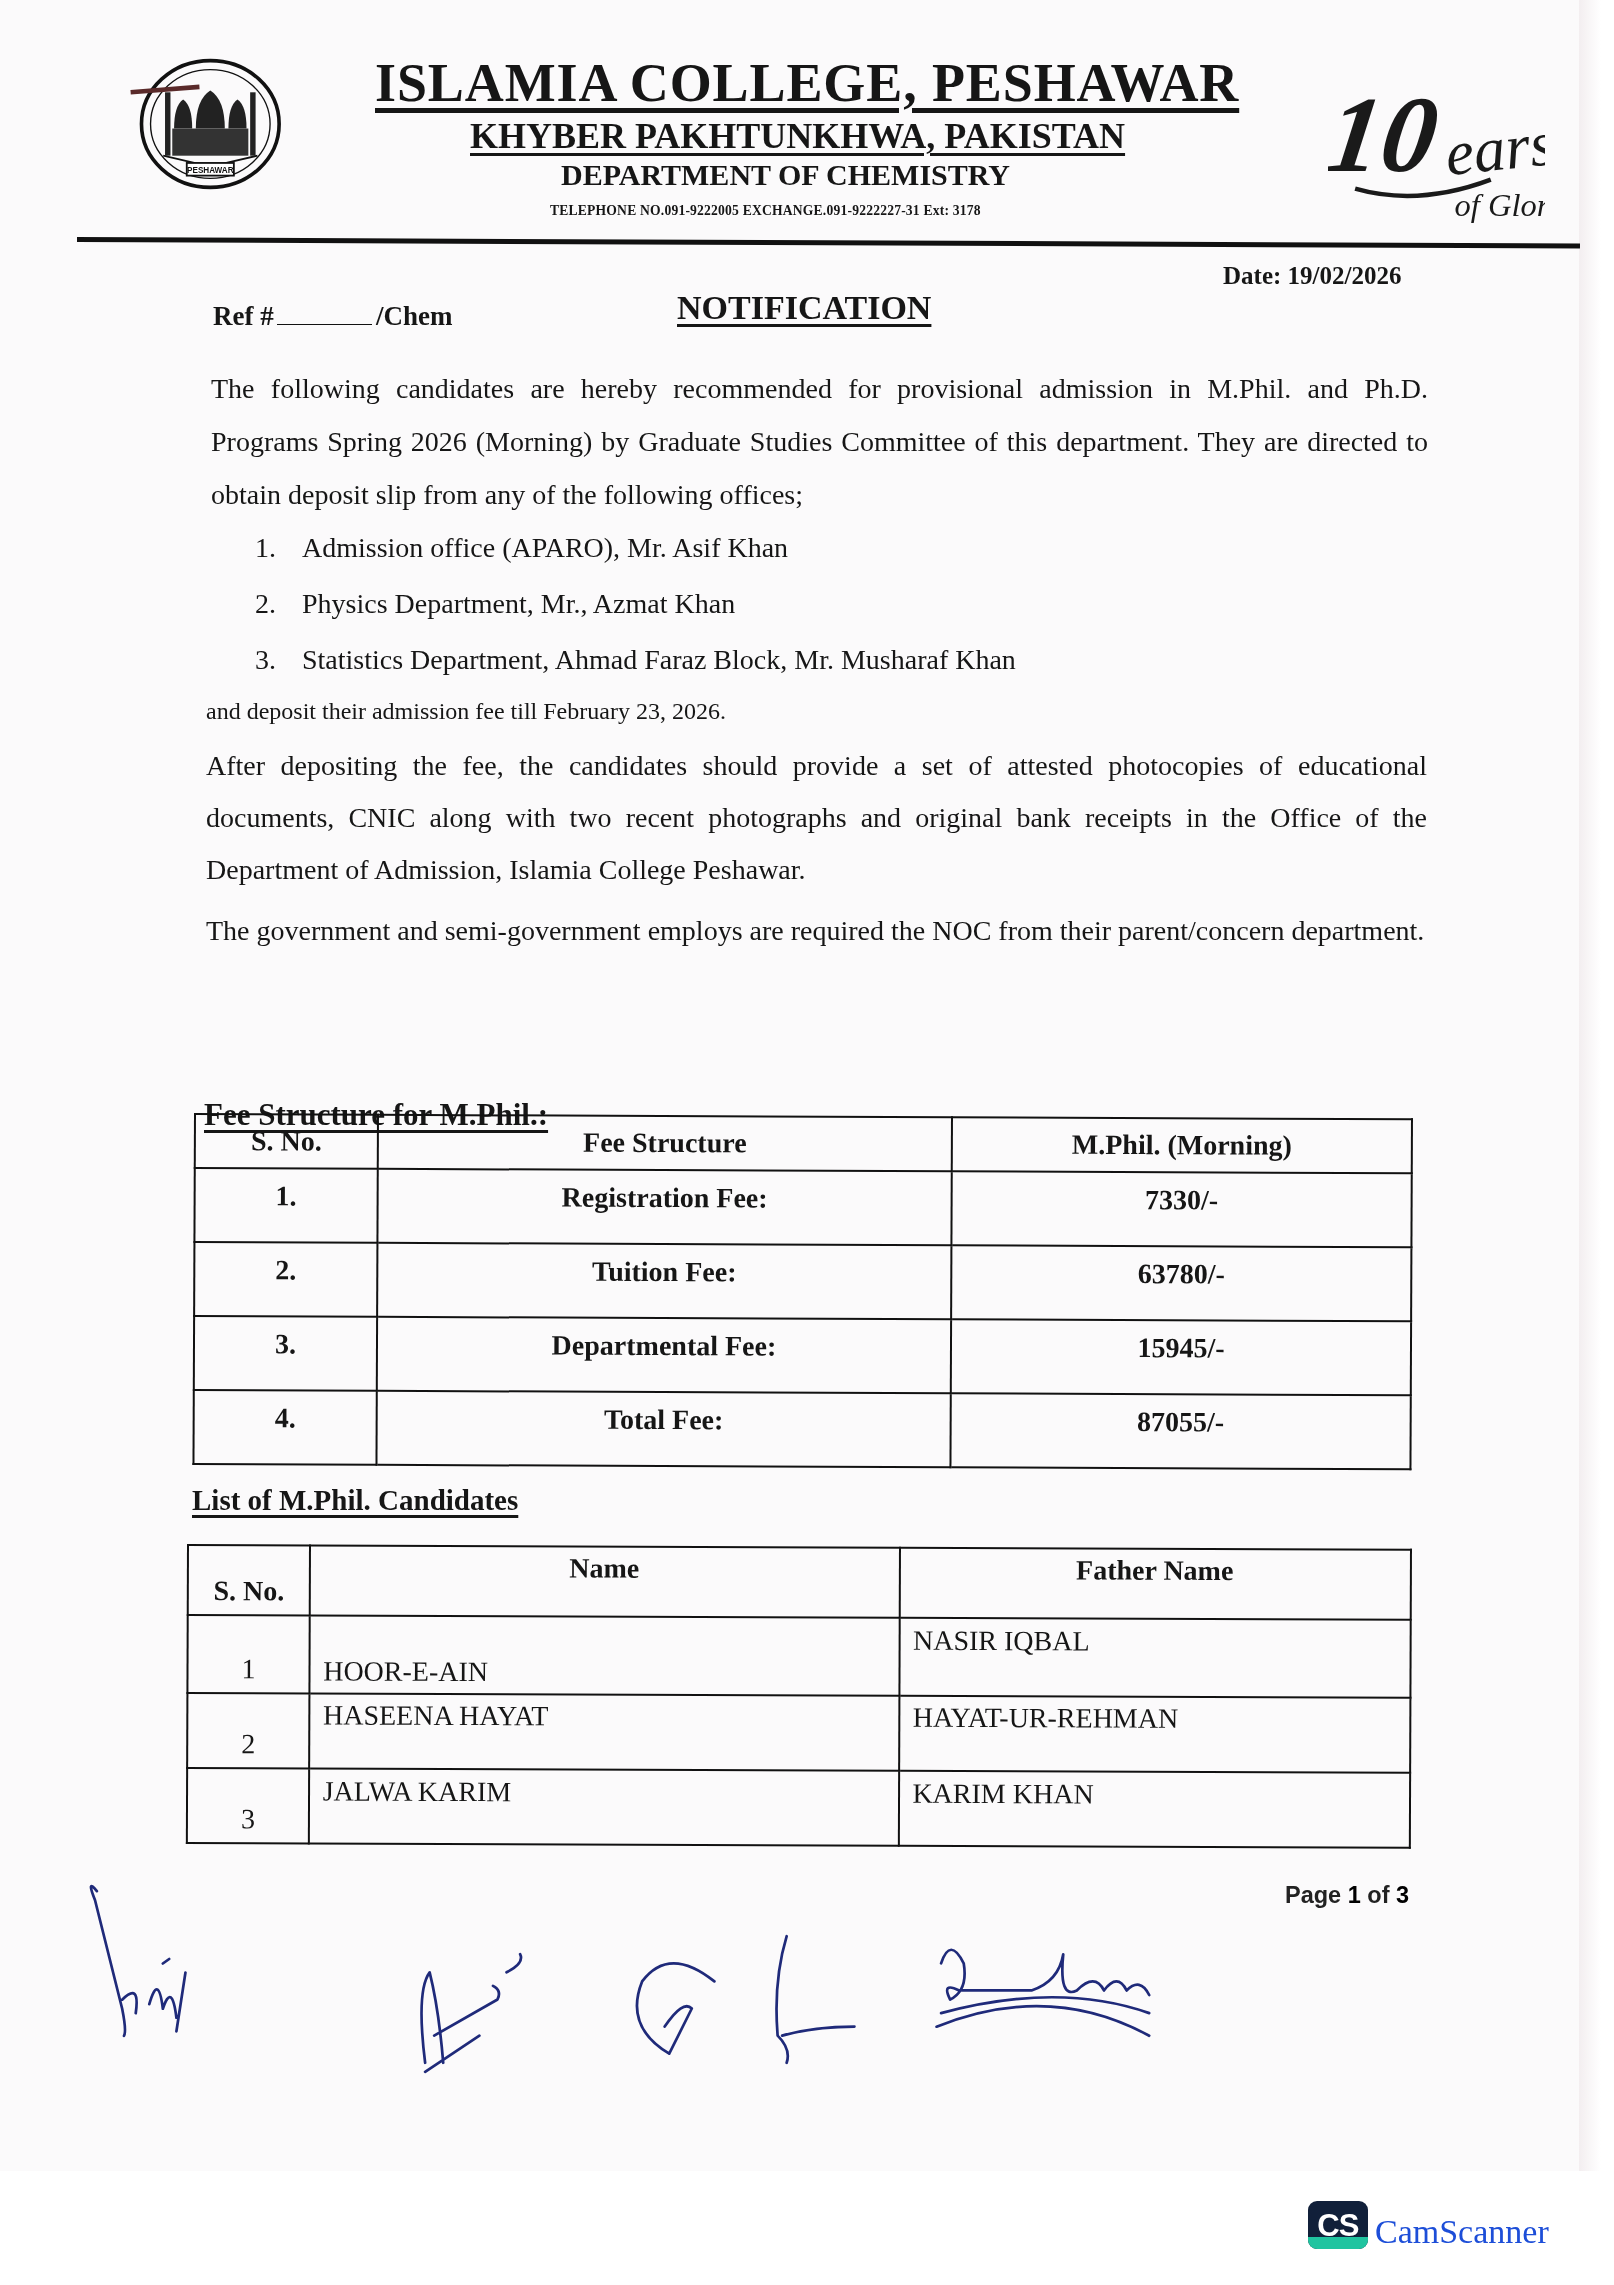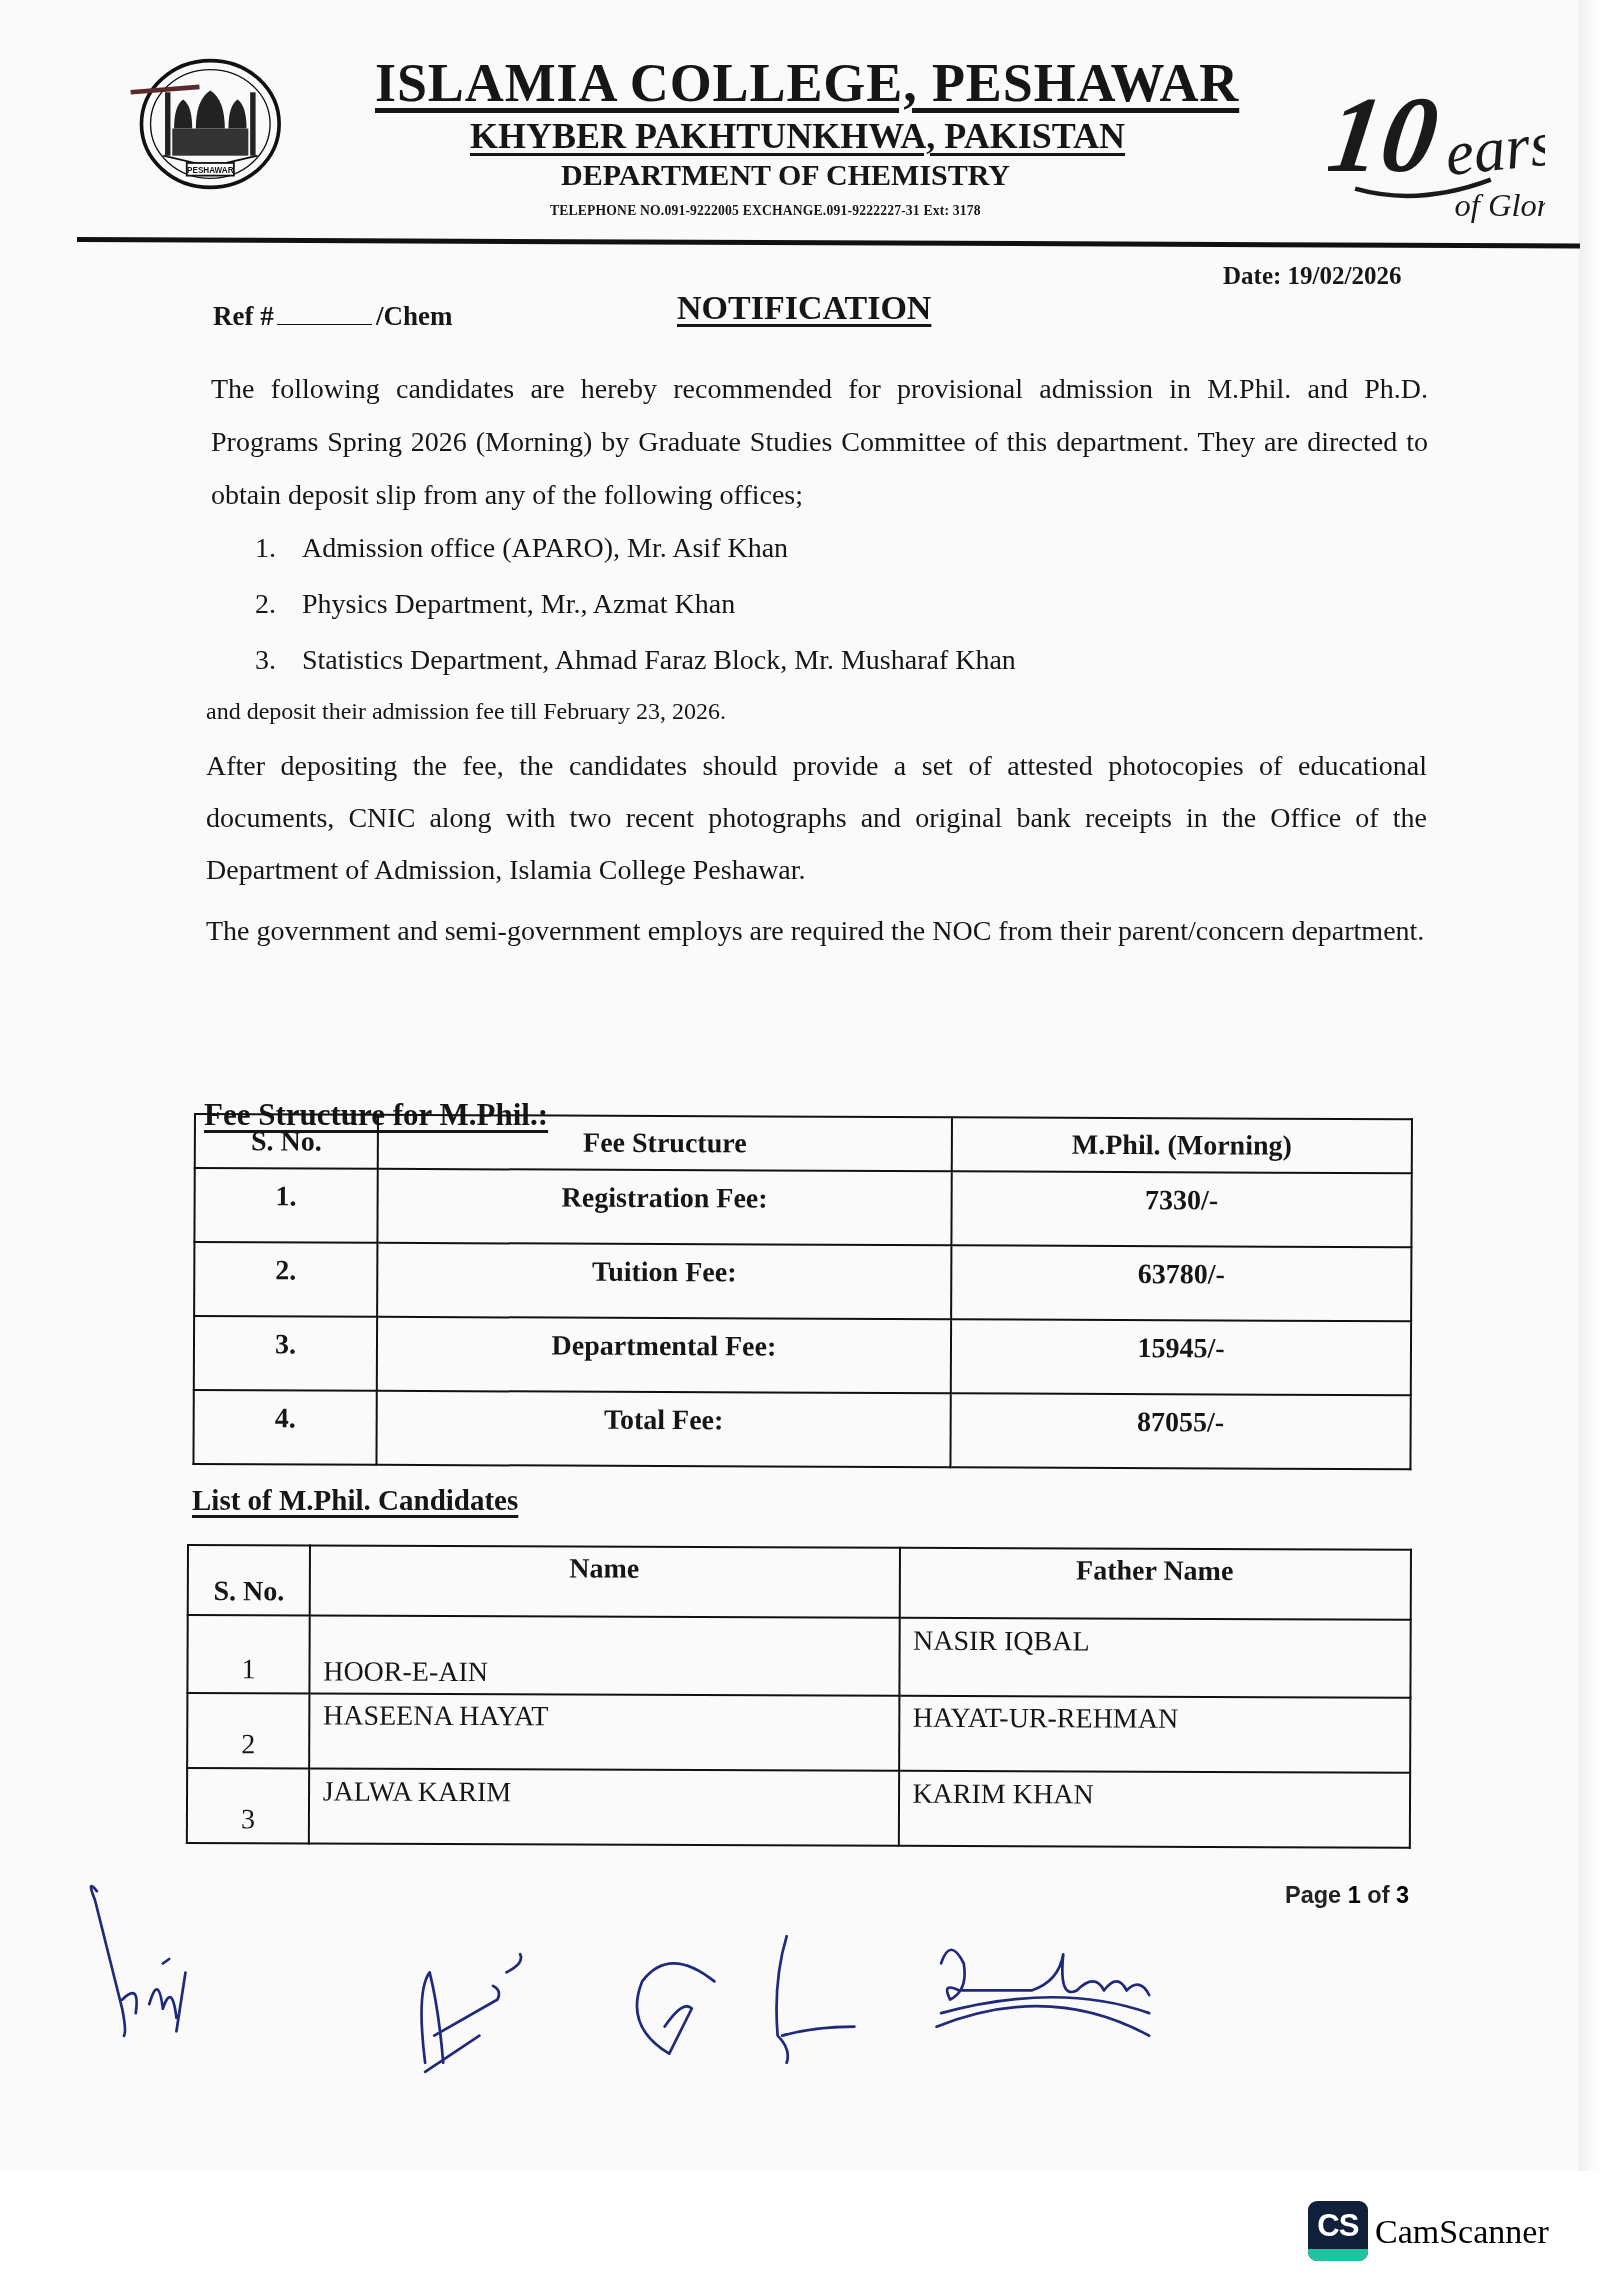--- a/index.html
+++ b/index.html
@@ -80,24 +80,24 @@
   .cand-table .c2 { width: 574px; text-align: left; padding-left: 12.7px; vertical-align: top; padding-top: 5.4px; }
   .cand-table .c3 { text-align: left; padding-left: 12.7px; vertical-align: top; padding-top: 5.4px; }
   .cand-table tr.r1 .c2 { vertical-align: bottom; padding-bottom: 5.4px; }
 
   .page-num { left: 1285px; top: 1882px; font-family: "Liberation Sans", "DejaVu Sans", sans-serif; font-size: 23.5px; font-weight: bold; color: #222; }
   .page-num b.n { color: #000; }
 
   .sig { stroke: #1f2a7a; fill: none; stroke-width: 3; stroke-linecap: round; stroke-linejoin: round; }
 
   
-  .cs-badge { left: 1308px; top: 2201px; width: 60px; height: 60px; border-radius: 9px; overflow: hidden; background: #11203a; }
+  .cs-badge { left: 1308px; top: 2201px; width: 60px; height: 48px; border-radius: 9px; overflow: hidden; background: #11203a; }
   .cs-badge .teal { position: absolute; left: 0; bottom: 0; width: 100%; height: 11.8px; background: #20c4a0; }
   .cs-badge .txt { position: absolute; left: 0; top: 7.2px; width: 100%; text-align: center; color: #fff; font-family: "Liberation Sans", "DejaVu Sans", sans-serif; font-weight: bold; font-size: 31px; letter-spacing: -0.9px; }
-  .cs-name { left: 1375px; top: 2213px; font-size: 34px; color: #000000; font-family: "Liberation Serif", "DejaVu Serif", serif; }
+  .cs-name { left: 1375px; top: 2213px; font-size: 34px; color: #1d4ed8; font-family: "Liberation Serif", "DejaVu Serif", serif; }
 </style>
 </head>
 <body>
 
 <div class="page"></div>
 <div class="right-edge"></div>
 
 <svg class="abs logo" viewBox="0 0 180 150">
   <ellipse cx="92" cy="75" rx="76" ry="70" fill="none" stroke="#111" stroke-width="4"></ellipse>
   <ellipse cx="92" cy="75" rx="66" ry="60" fill="none" stroke="#111" stroke-width="1.5"></ellipse>

